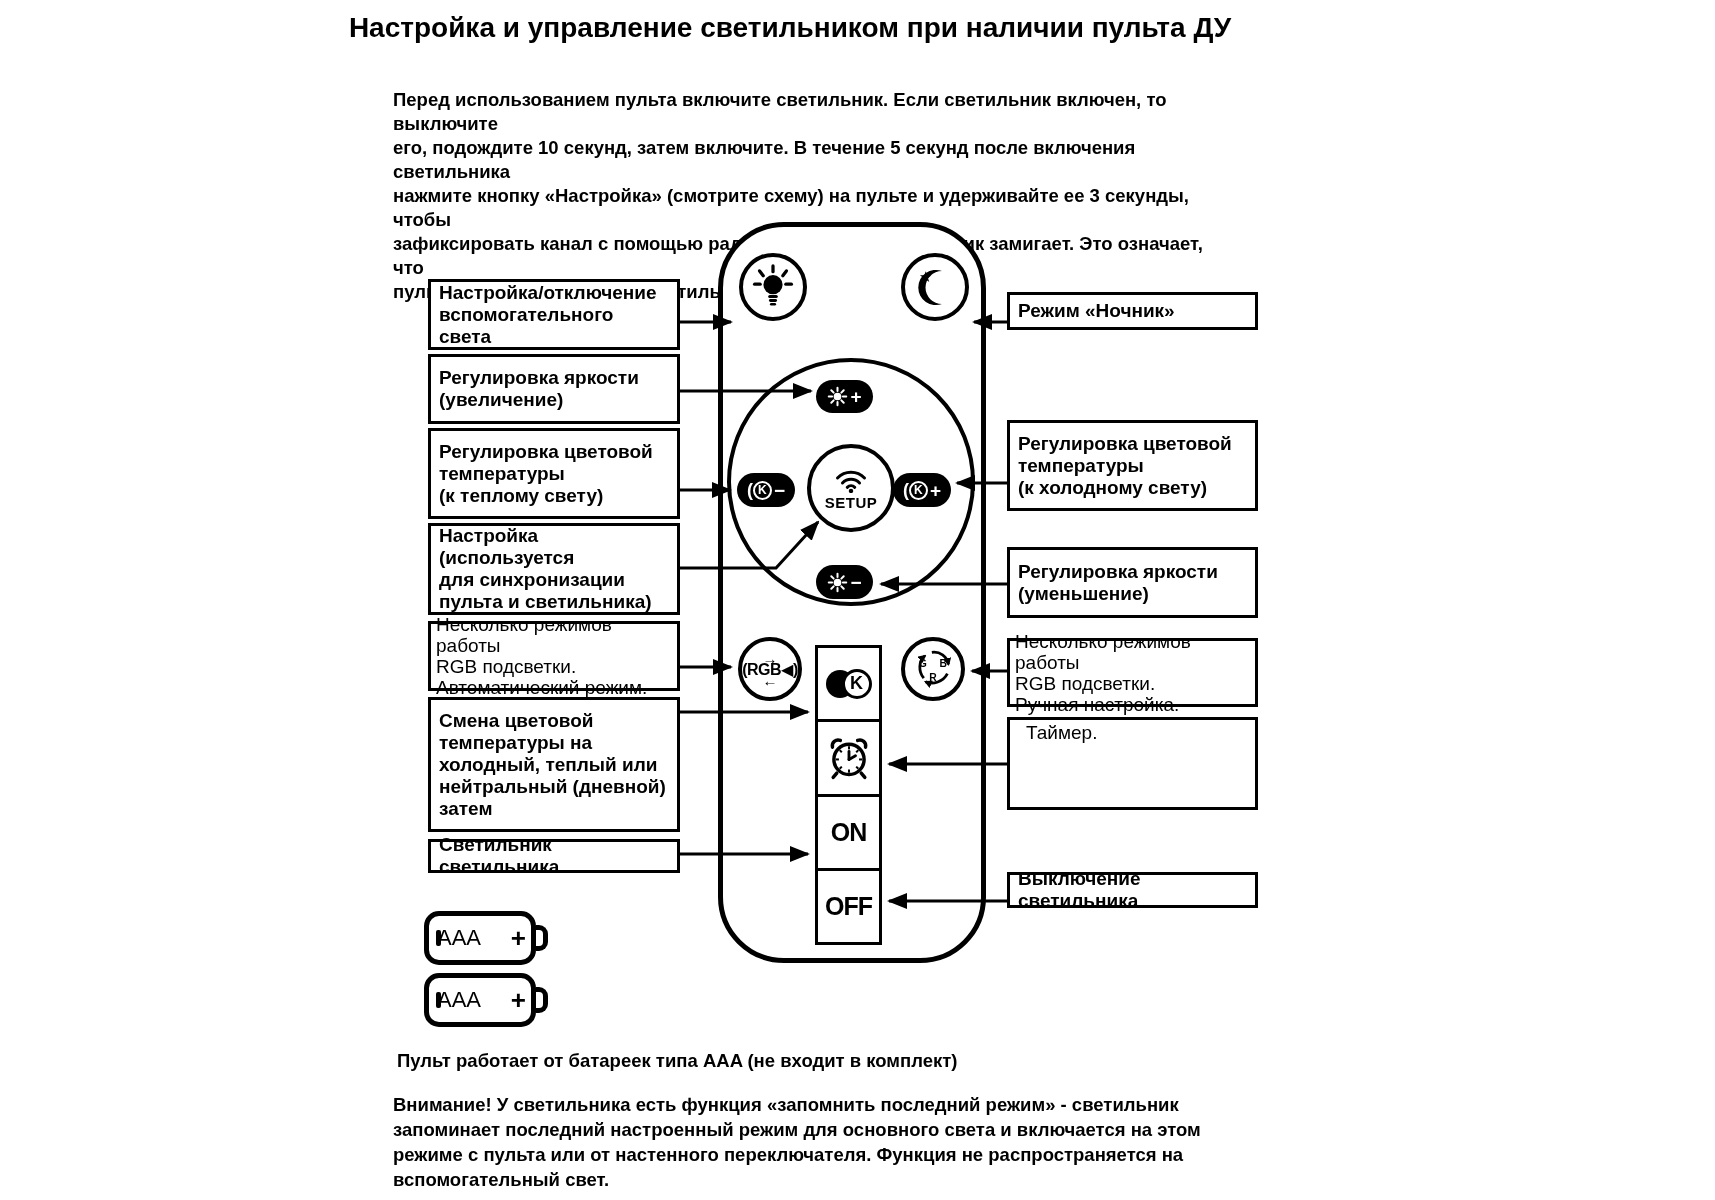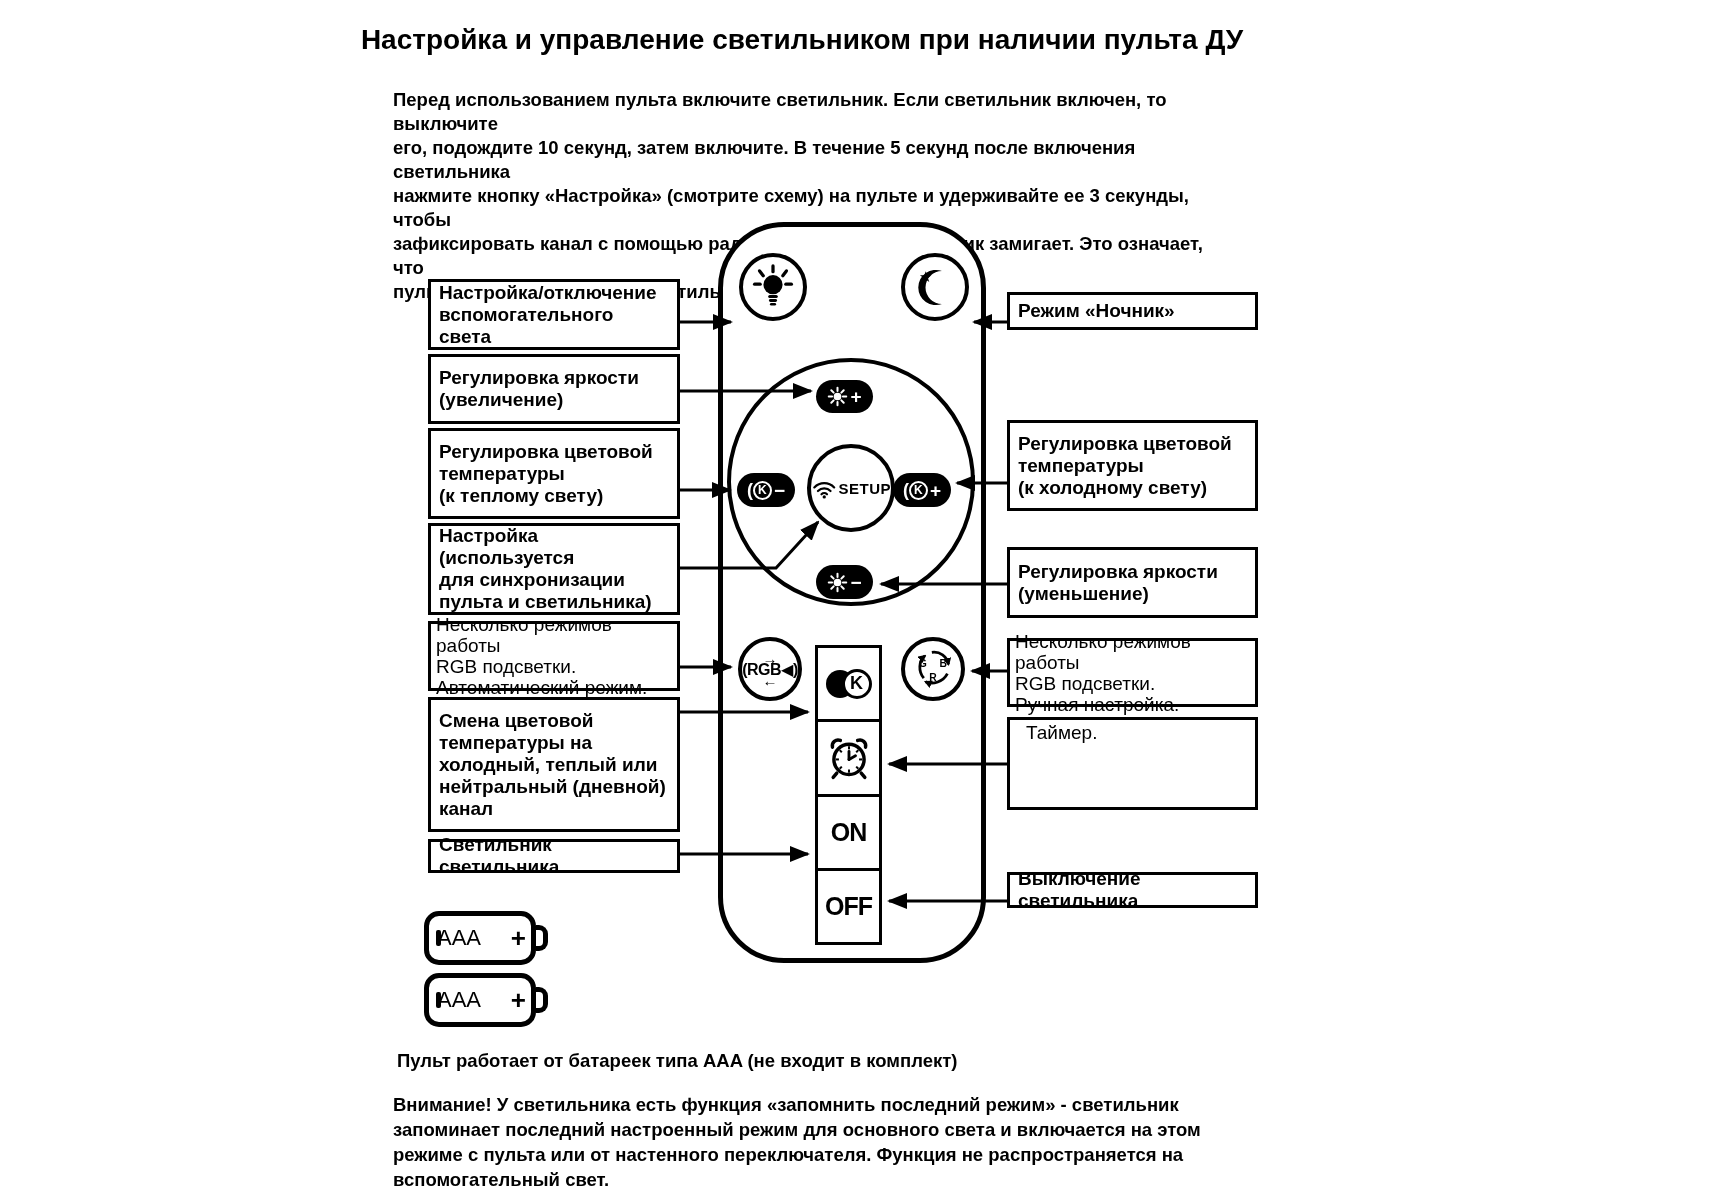--- a/index.html
+++ b/index.html
@@ -1,18 +1,18 @@
 <!DOCTYPE html>
 <html><head>
 <meta charset="utf-8">
 <style>
   html,body{margin:0;padding:0;background:#fff;}
   .page{position:relative;width:1715px;height:1200px;background:#fff;overflow:hidden;
         font-family:"Liberation Sans","DejaVu Sans",sans-serif;color:#000;}
-  .title{position:absolute;left:340px;top:12px;width:900px;margin:12px;
+  .title{position:absolute;left:340px;top:12px;width:900px;margin:0;
          font-size:28px;font-weight:bold;text-align:center;}
   .para{position:absolute;margin:0;font-size:18.5px;font-weight:bold;line-height:24px;
         white-space:pre-line;}
   .intro{left:393px;top:88px;width:810px;}
   .warning{left:393px;top:1092px;width:810px;line-height:25px;}
   .battery-note{position:absolute;left:393px;top:1046px;font-size:18.5px;font-weight:bold;}
 
   
   .box{position:absolute;box-sizing:border-box;border:3px solid #000;background:#fff;
        font-size:19px;font-weight:bold;line-height:22px;white-space:pre-line;
@@ -22,21 +22,21 @@
 
   
   .remote-body{position:absolute;left:718px;top:222px;width:268px;height:741px;
                box-sizing:border-box;border:5px solid #000;border-radius:66px;background:#fff;}
   .btn-circle{position:absolute;box-sizing:border-box;border:4px solid #000;border-radius:50%;
               background:#fff;display:flex;align-items:center;justify-content:center;}
   .pad-circle{position:absolute;left:727px;top:358px;width:248px;height:248px;
               box-sizing:border-box;border:4px solid #000;border-radius:50%;background:#fff;}
   .setup-circle{position:absolute;left:807px;top:444px;width:88px;height:88px;
                 box-sizing:border-box;border:4px solid #000;border-radius:50%;background:#fff;
-                display:flex;flex-direction:row;align-items:center;justify-content:center;gap:1px;}
+                display:flex;flex-direction:column;align-items:center;justify-content:center;gap:1px;}
   .setup-label{font-size:15px;font-weight:bold;letter-spacing:0.5px;}
   .pill{position:absolute;box-sizing:border-box;background:#000;border-radius:17px;color:#fff;
         display:flex;align-items:center;justify-content:center;gap:2px;}
   .pill .sign{font-size:19px;font-weight:bold;line-height:1;}
   .k-paren{font-size:18px;font-weight:bold;line-height:1;margin-right:-2px;}
   .k-ring{box-sizing:border-box;width:19px;height:19px;border:2px solid #fff;border-radius:50%;
           display:inline-flex;align-items:center;justify-content:center;
           font-size:12px;font-weight:bold;line-height:1;}
   .rgb-stack{display:flex;flex-direction:column;align-items:center;line-height:11px;}
   .rgb-arrow{font-size:15px;font-weight:bold;}
@@ -89,21 +89,21 @@
   <div class="box" style="left:428px;top:523px;width:252px;height:92px;">Настройка (используется
 для синхронизации
 пульта и светильника)</div>
   <div class="box regular" style="left:428px;top:621px;width:252px;height:70px;">Несколько режимов работы
 RGB подсветки.
 Автоматический режим.</div>
   <div class="box" style="left:428px;top:697px;width:252px;height:135px;">Смена цветовой
 температуры на
 холодный, теплый или
 нейтральный (дневной)
-канал</div>
+затем</div>
   <div class="box" style="left:428px;top:839px;width:252px;height:34px;">Светильник светильника</div>
 
   <div class="box" style="left:1007px;top:292px;width:251px;height:38px;">Режим «Ночник»</div>
   <div class="box" style="left:1007px;top:420px;width:251px;height:91px;">Регулировка цветовой
 температуры
 (к холодному свету)</div>
   <div class="box" style="left:1007px;top:547px;width:251px;height:71px;">Регулировка яркости
 (уменьшение)</div>
   <div class="box regular" style="left:1007px;top:638px;width:251px;height:69px;">Несколько режимов работы
 RGB подсветки.

